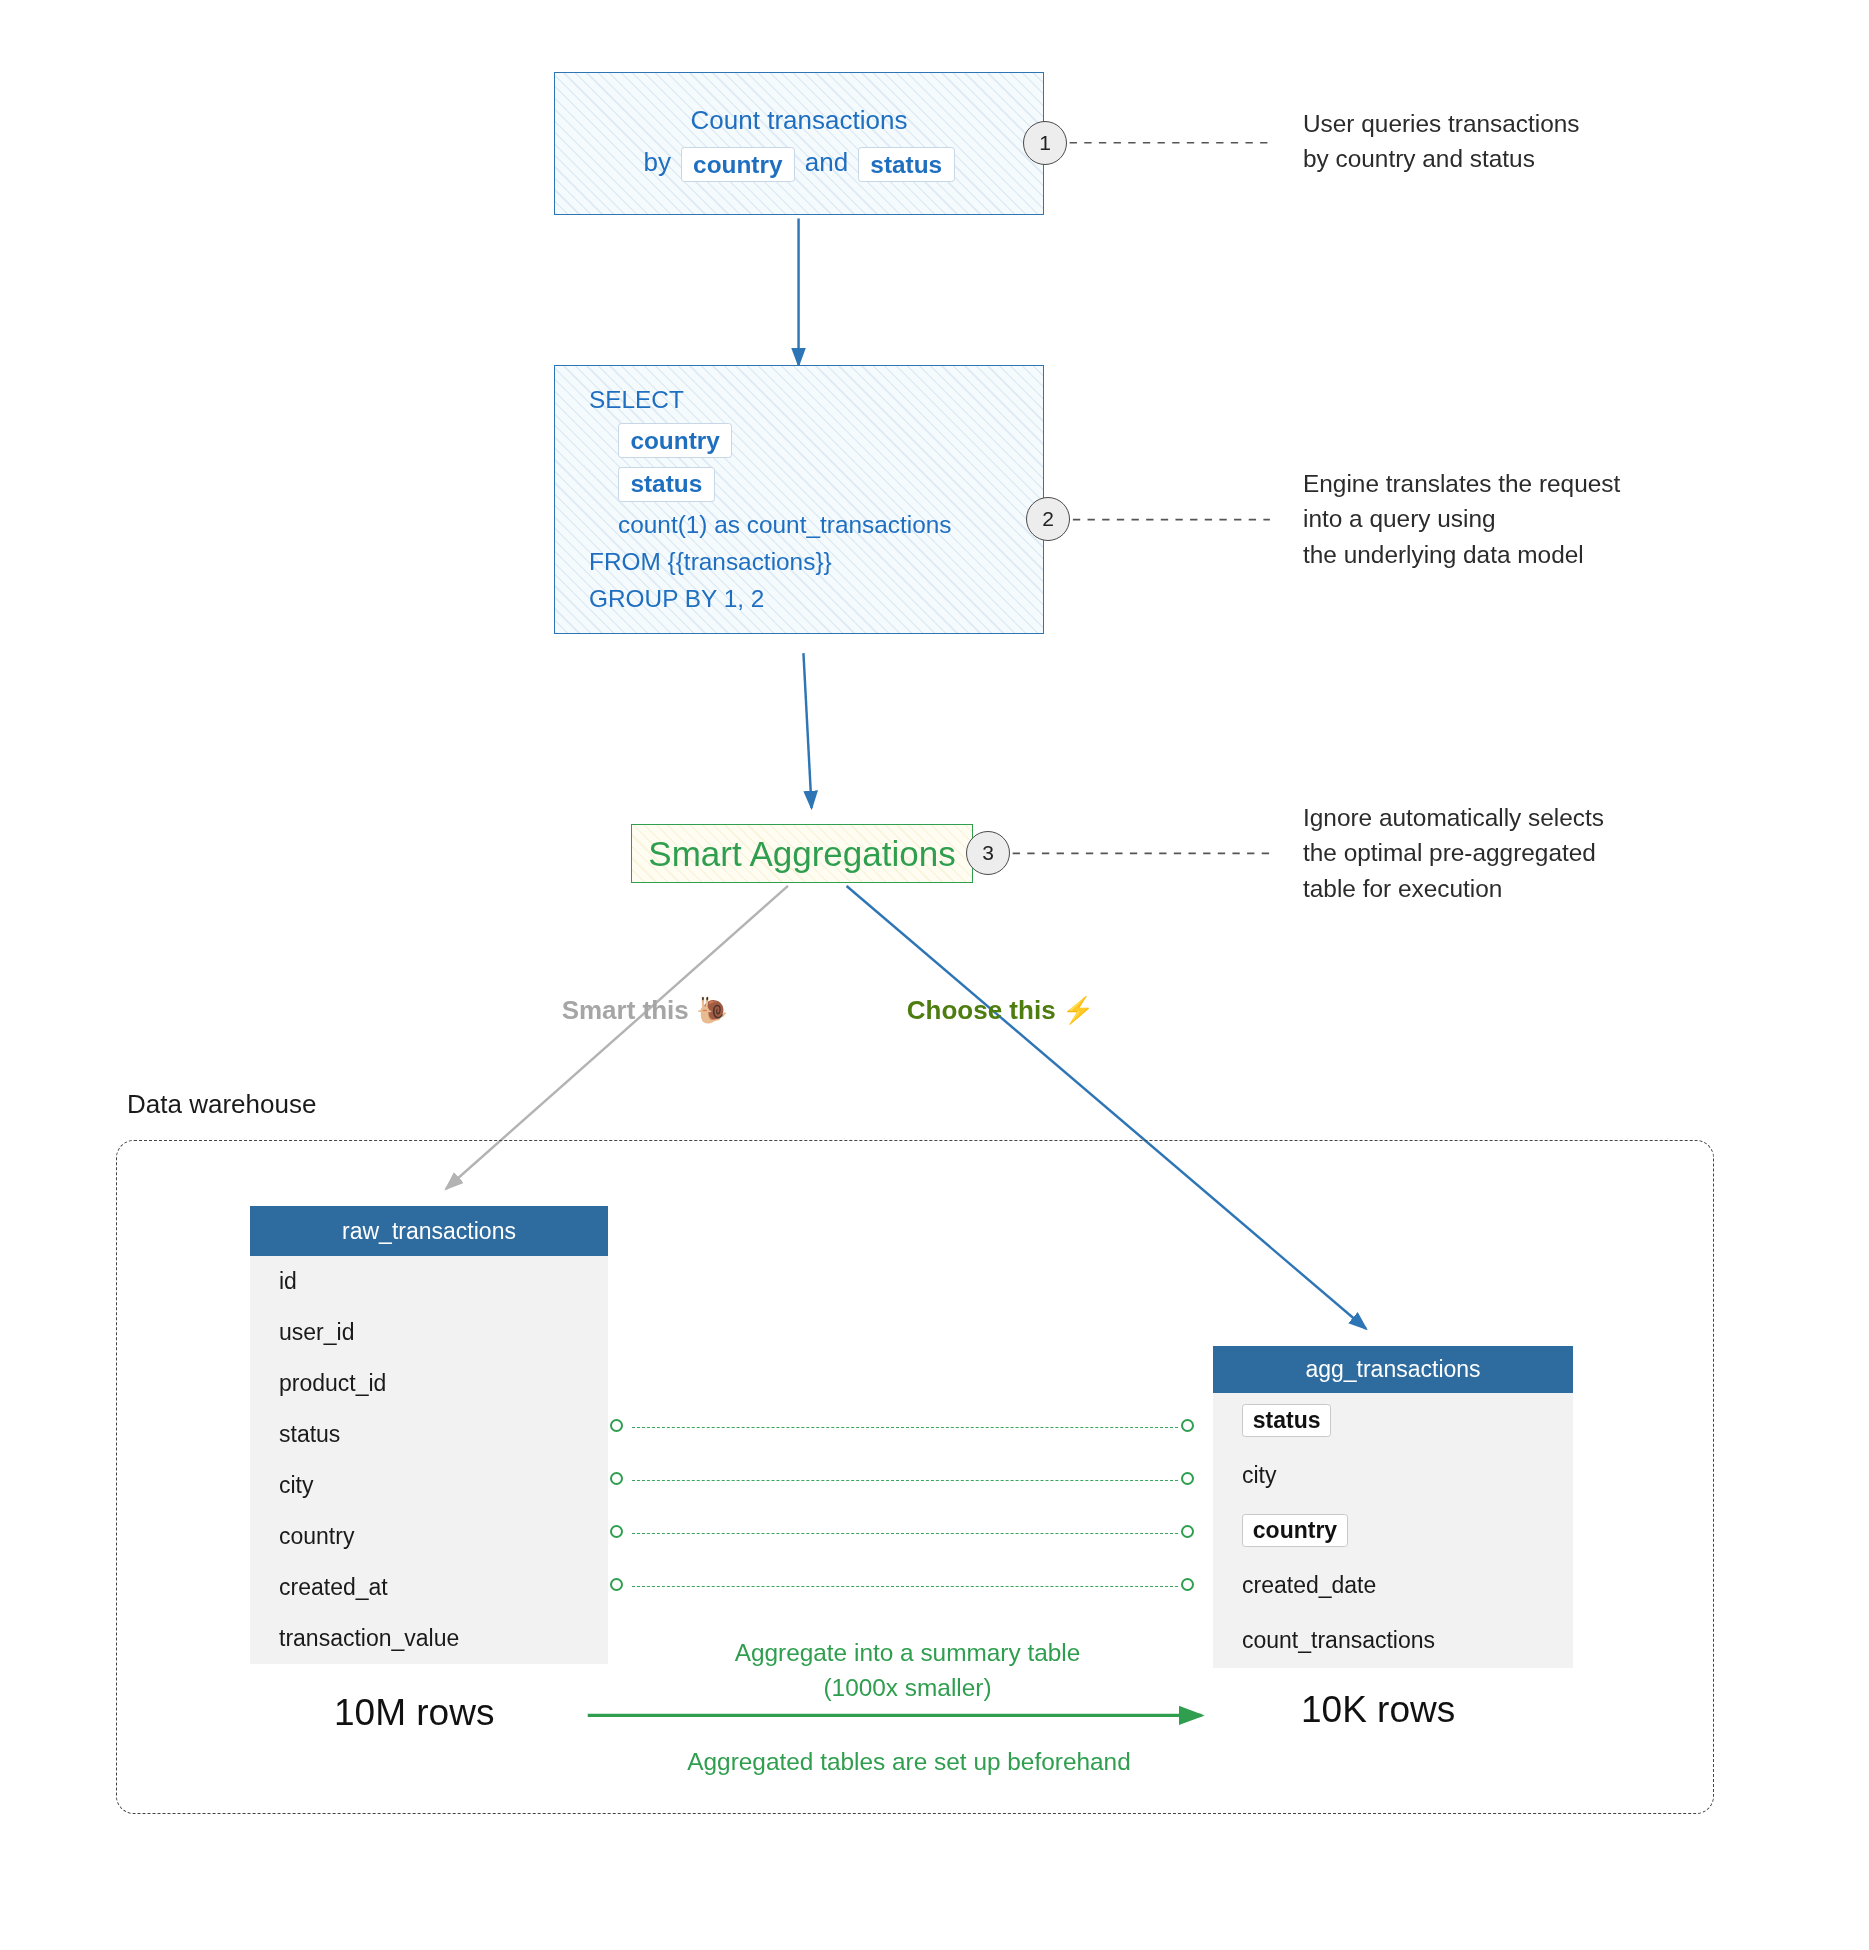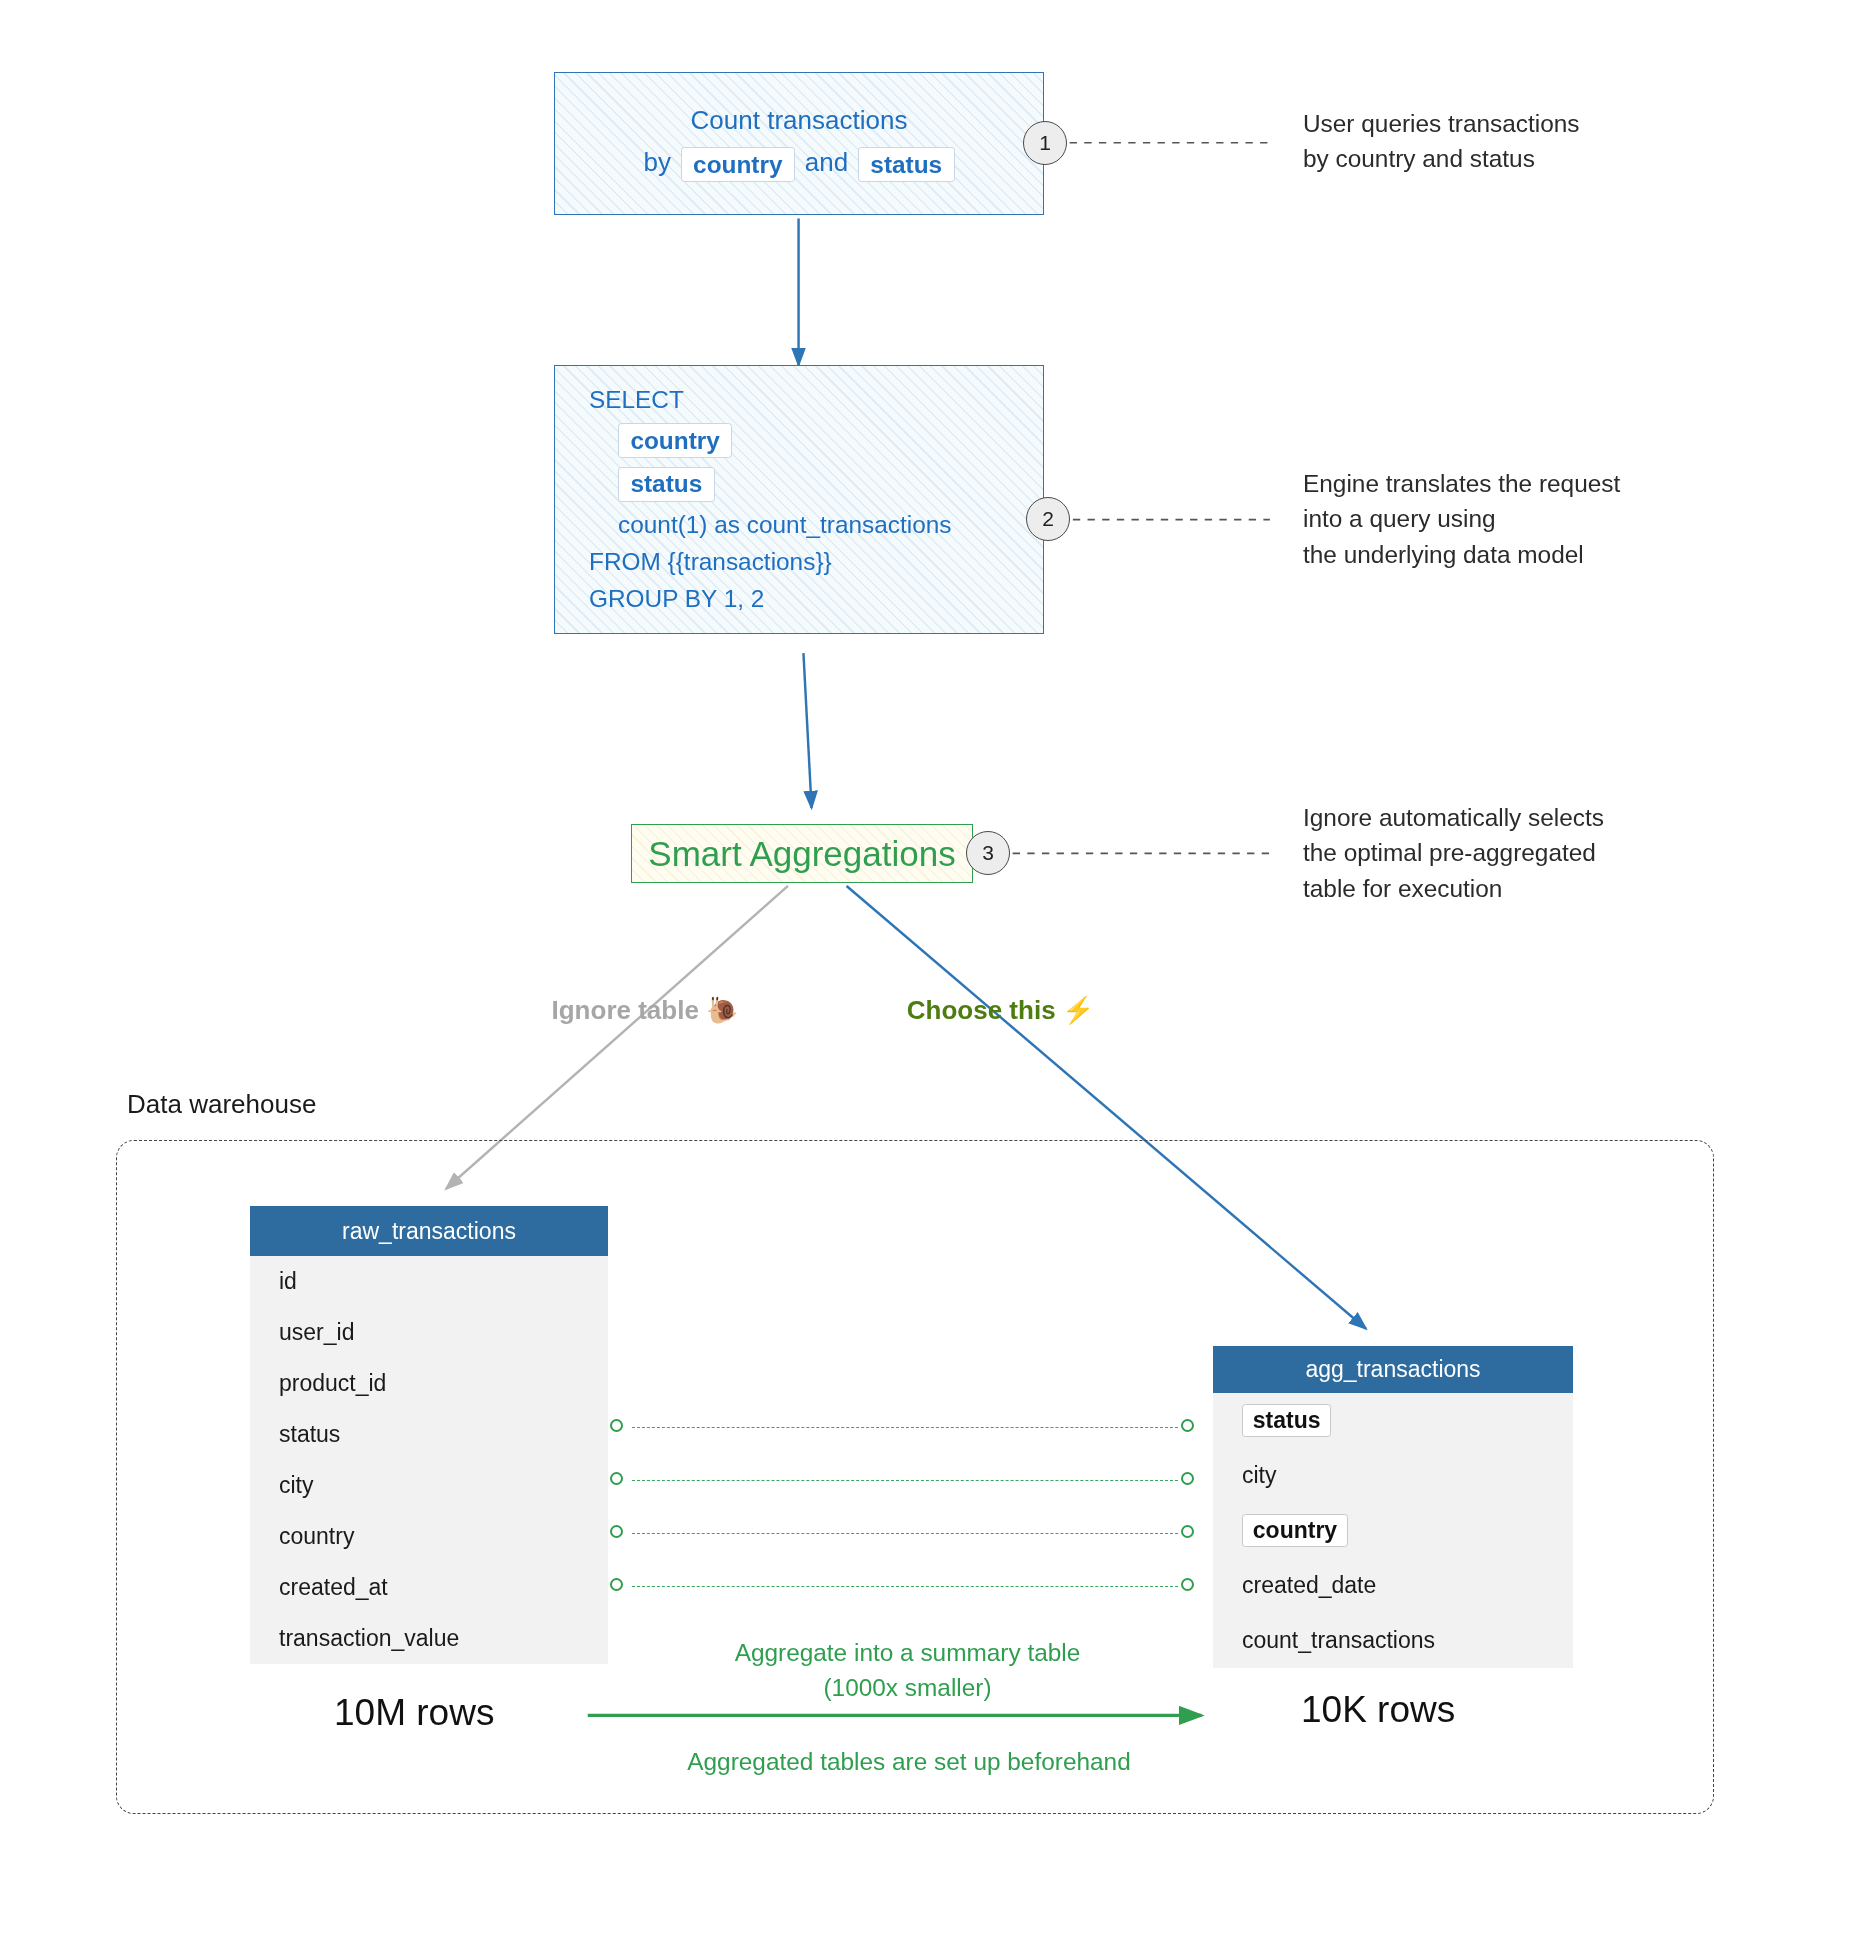--- a/index.html
+++ b/index.html
@@ -157,21 +157,21 @@
   <div class="annotation" style="top:466px;">Engine translates the request
 into a query using
 the underlying data model</div>
 
   <div class="smart-box">Smart Aggregations</div>
   <div class="badge" style="left:966px; top:831px;">3</div>
   <div class="annotation" style="top:800px;">Ignore automatically selects
 the optimal pre-aggregated
 table for execution</div>
 
-  <div class="branch-label branch-ignore">Ignore table 🐌</div>
+  <div class="branch-label branch-ignore">Smart this 🐌</div>
   <div class="branch-label branch-choose">Choose this ⚡</div>
 
   <div class="warehouse-label">Data warehouse</div>
   <div class="warehouse-box"></div>
 
   <div class="dbtable raw-table">
     <div class="thead">raw_transactions</div>
     <div class="tbody">
       <div class="trow">id</div>
       <div class="trow">user_id</div>

